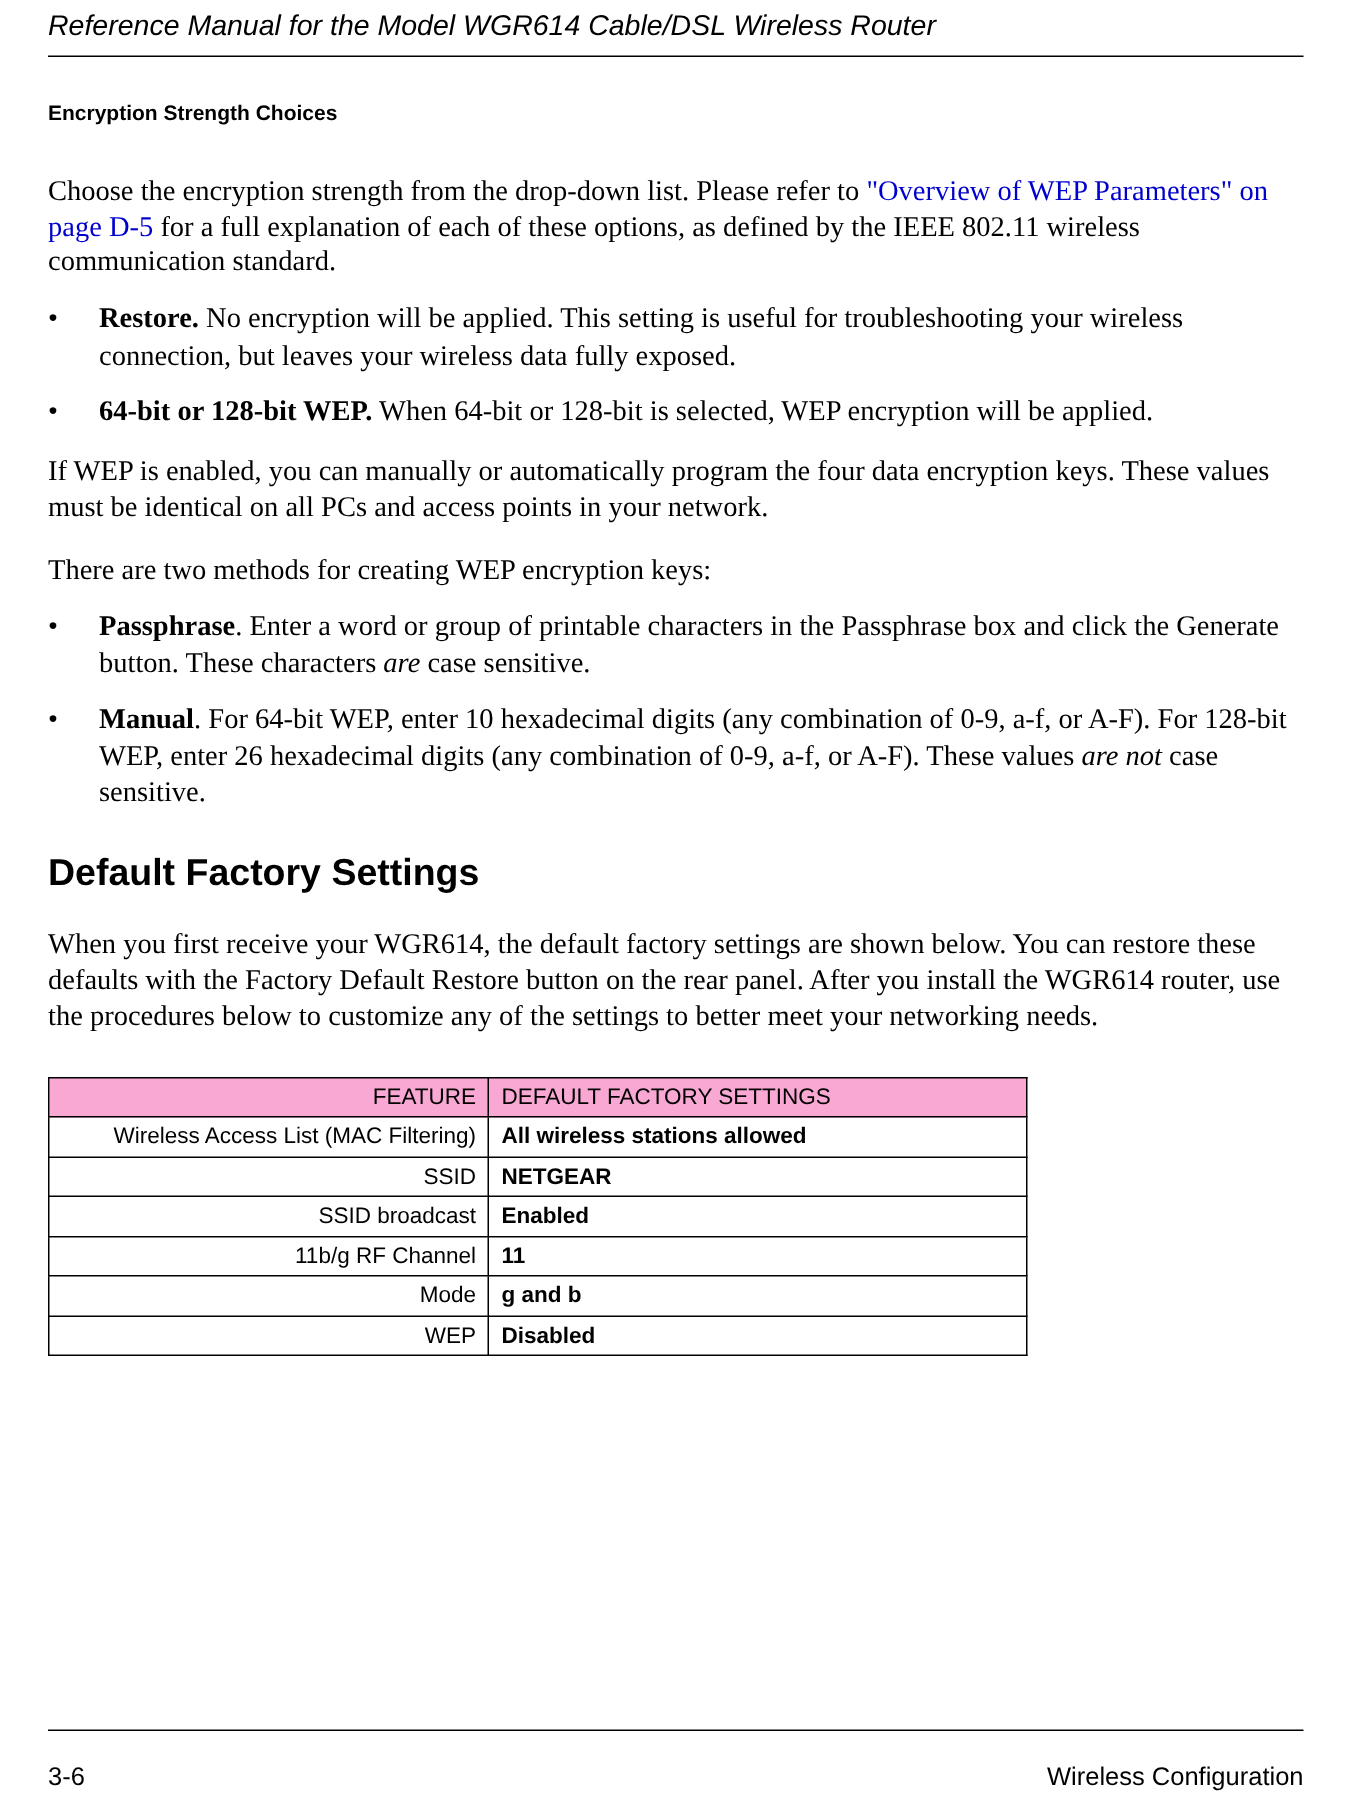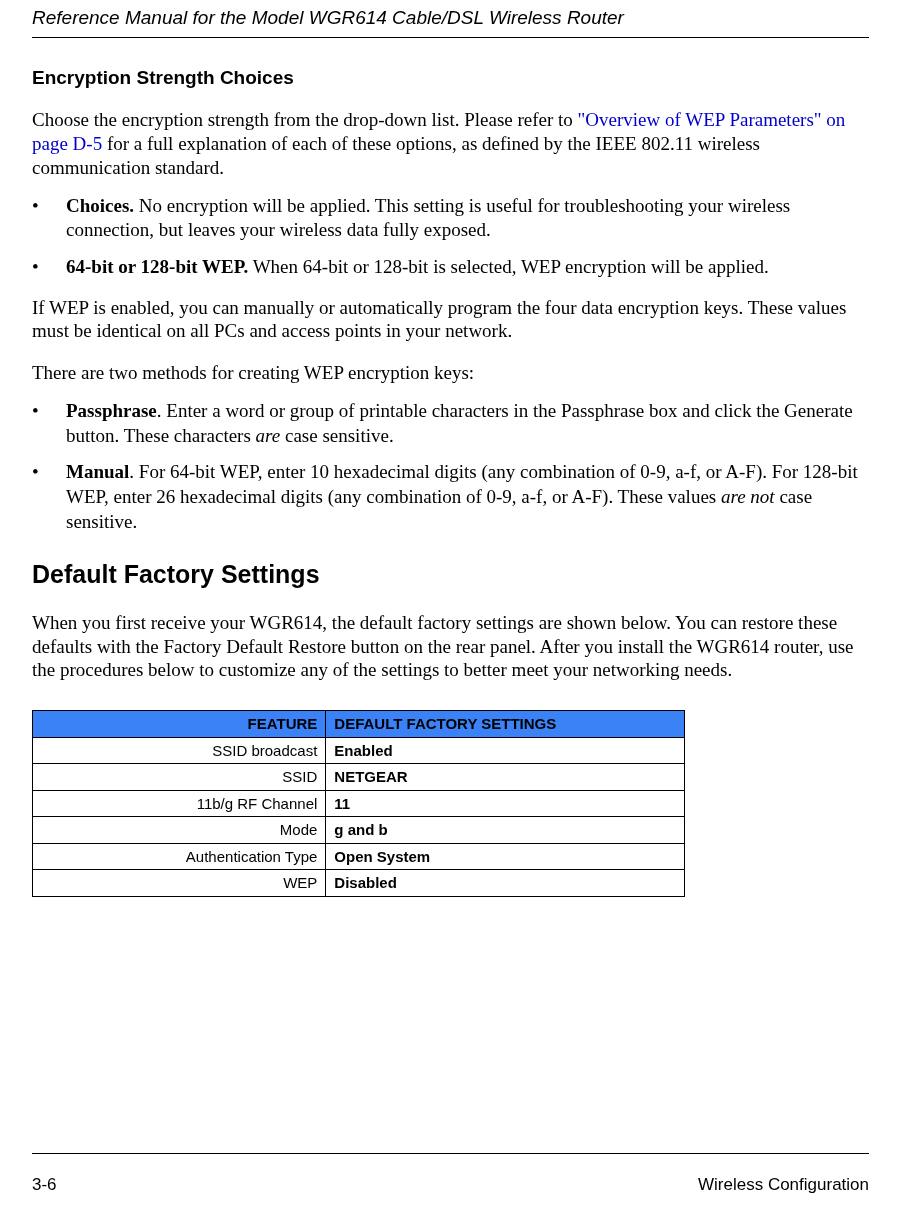--- a/index.html
+++ b/index.html
@@ -23,22 +23,22 @@
       font-family: Arial, Helvetica, sans-serif;
       font-size: 19px;
       padding-top: 6px;
       padding-bottom: 6px;
       border-bottom: 1px solid #000;
       margin-bottom: 28px;
     }
     .subheading {
       font-family: Arial, Helvetica, sans-serif;
       font-weight: bold;
-      font-size: 19px;
-      margin-bottom: 18px;
+      font-size: 14px;
+      margin-bottom: 32px;
     }
     .para {
       margin-bottom: 14px;
       line-height: 1.25;
     }
     .link {
       color: #0000cc;
     }
     ul.bullets {
       list-style: none;
@@ -75,22 +75,22 @@
       margin-top: 28px;
     }
     table.settings th, table.settings td {
       border: 1px solid #000;
       font-family: Arial, Helvetica, sans-serif;
       font-size: 15px;
       padding: 3px 8px;
       vertical-align: middle;
     }
     table.settings th {
-      background: #3b82f6;
-      font-weight: bold;
+      background: #f9a8d4;
+      font-weight: normal;
     }
     table.settings th:first-child {
       text-align: right;
       width: 45%;
     }
     table.settings th:last-child {
       text-align: left;
     }
     table.settings td:first-child {
       text-align: right;
@@ -120,21 +120,21 @@
 <div class="subheading">Encryption Strength Choices</div>
 
 <p class="para">
   <span>Choose the encryption strength from the drop-down list. Please refer to </span><span class="link">"Overview of WEP Parameters" on page D-5</span><span> for a full explanation of each of these options, as defined by the IEEE 802.11 wireless communication standard.</span>
 </p>
 
 <ul class="bullets">
   <li>
     <span class="marker">•</span>
     <span class="item-body">
-      <span class="bold">Choices.</span><span> No encryption will be applied. This setting is useful for troubleshooting your wireless connection, but leaves your wireless data fully exposed.</span>
+      <span class="bold">Restore.</span><span> No encryption will be applied. This setting is useful for troubleshooting your wireless connection, but leaves your wireless data fully exposed.</span>
     </span>
   </li>
   <li>
     <span class="marker">•</span>
     <span class="item-body">
       <span class="bold">64-bit or 128-bit WEP.</span><span> When 64-bit or 128-bit is selected, WEP encryption will be applied.</span>
     </span>
   </li>
 </ul>
 
@@ -163,38 +163,38 @@
 
 <table class="settings">
   <thead>
     <tr>
       <th>FEATURE</th>
       <th>DEFAULT FACTORY SETTINGS</th>
     </tr>
   </thead>
   <tbody id="table-body">
       <tr>
+        <td>Wireless Access List (MAC Filtering)</td>
+        <td>All wireless stations allowed</td>
+      </tr>
+      <tr>
+        <td>SSID</td>
+        <td>NETGEAR</td>
+      </tr>
+      <tr>
         <td>SSID broadcast</td>
         <td>Enabled</td>
       </tr>
       <tr>
-        <td>SSID</td>
-        <td>NETGEAR</td>
-      </tr>
-      <tr>
         <td>11b/g RF Channel</td>
         <td>11</td>
       </tr>
       <tr>
         <td>Mode</td>
         <td>g and b</td>
-      </tr>
-      <tr>
-        <td>Authentication Type</td>
-        <td>Open System</td>
       </tr>
       <tr>
         <td>WEP</td>
         <td>Disabled</td>
       </tr>
     </tbody>
 </table>
 
 <div class="footer">
   <span>3-6</span>

